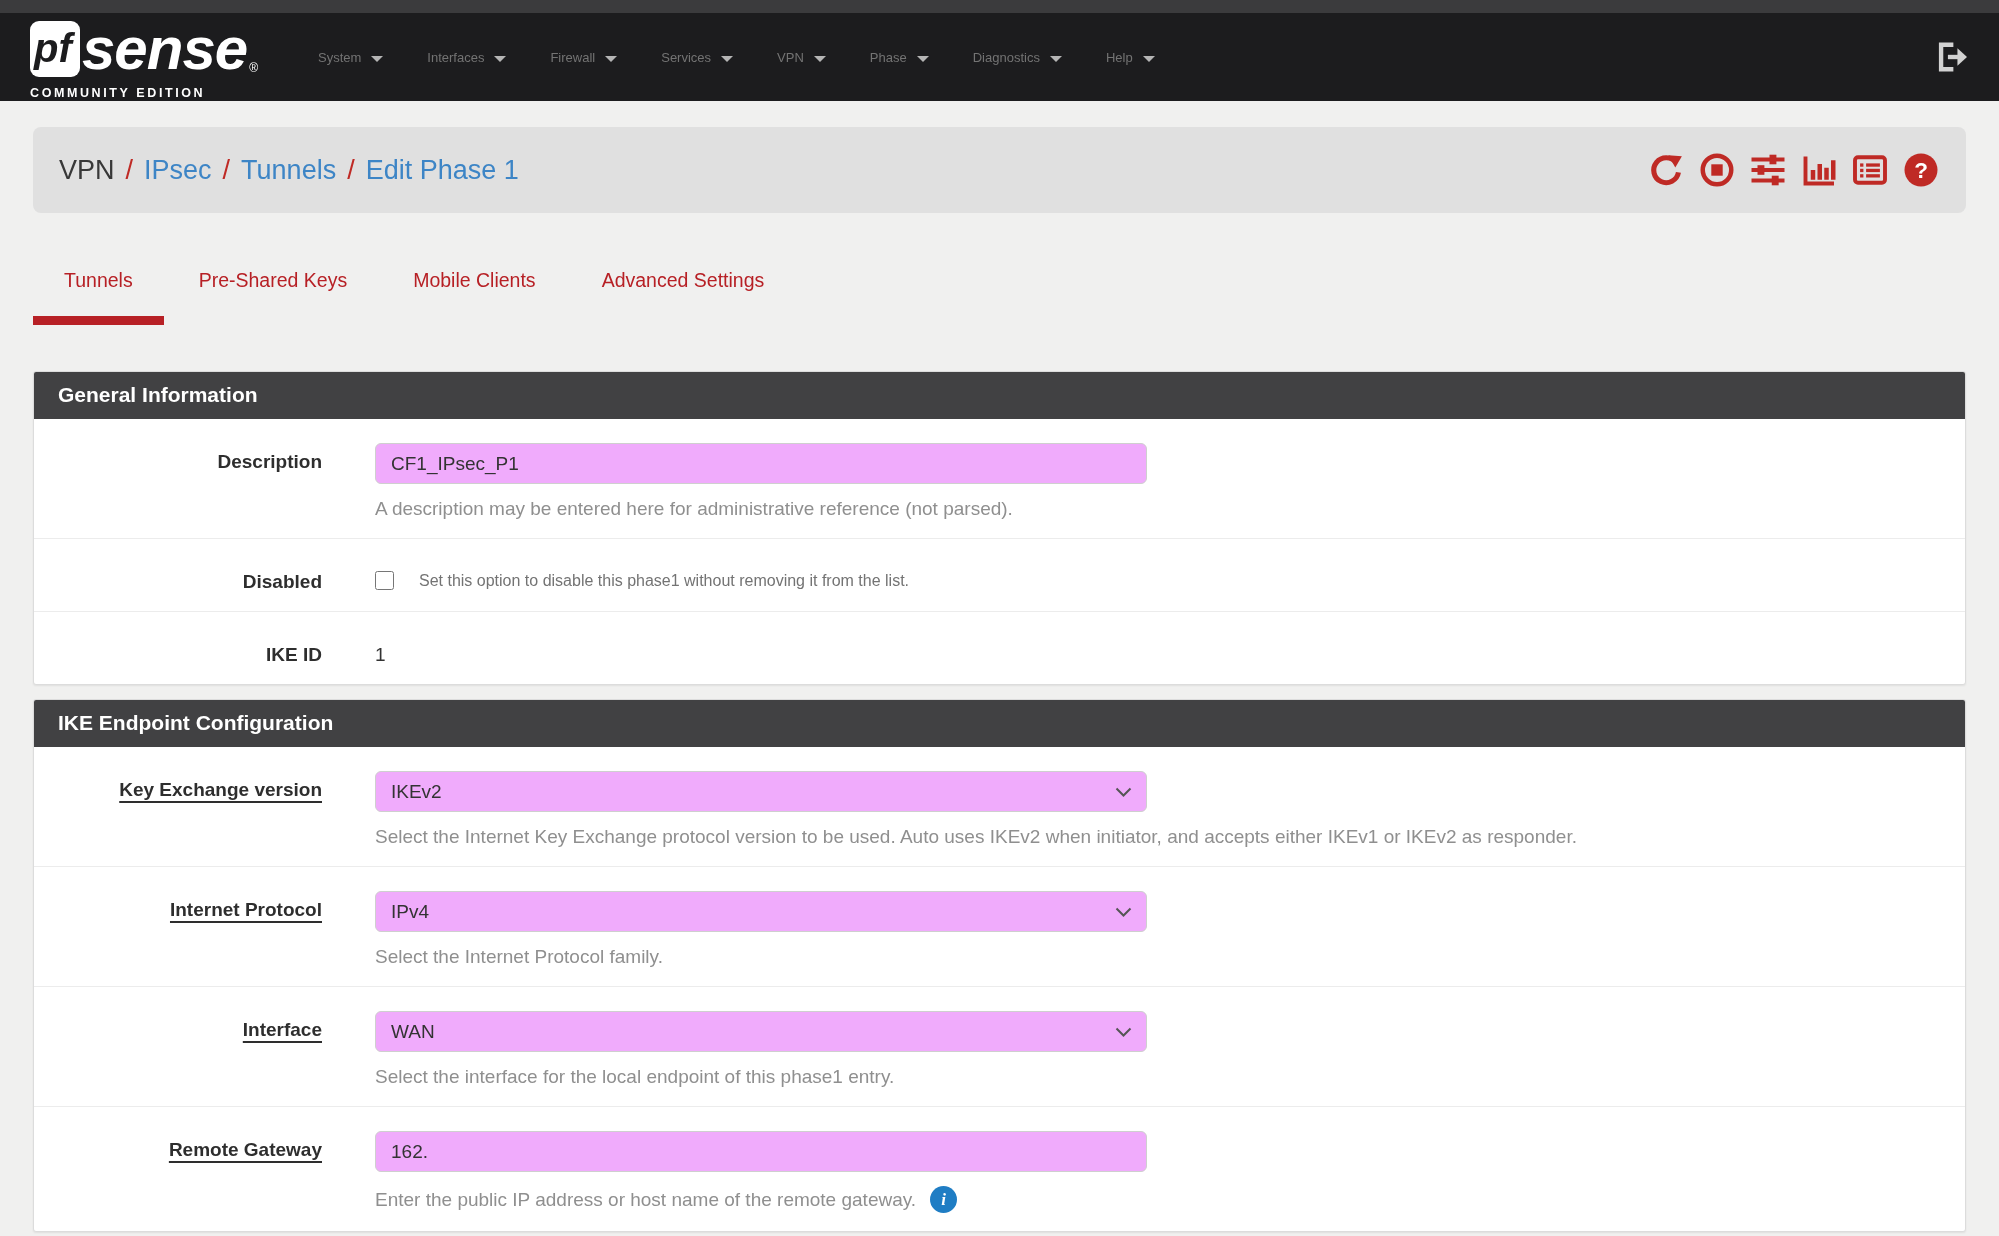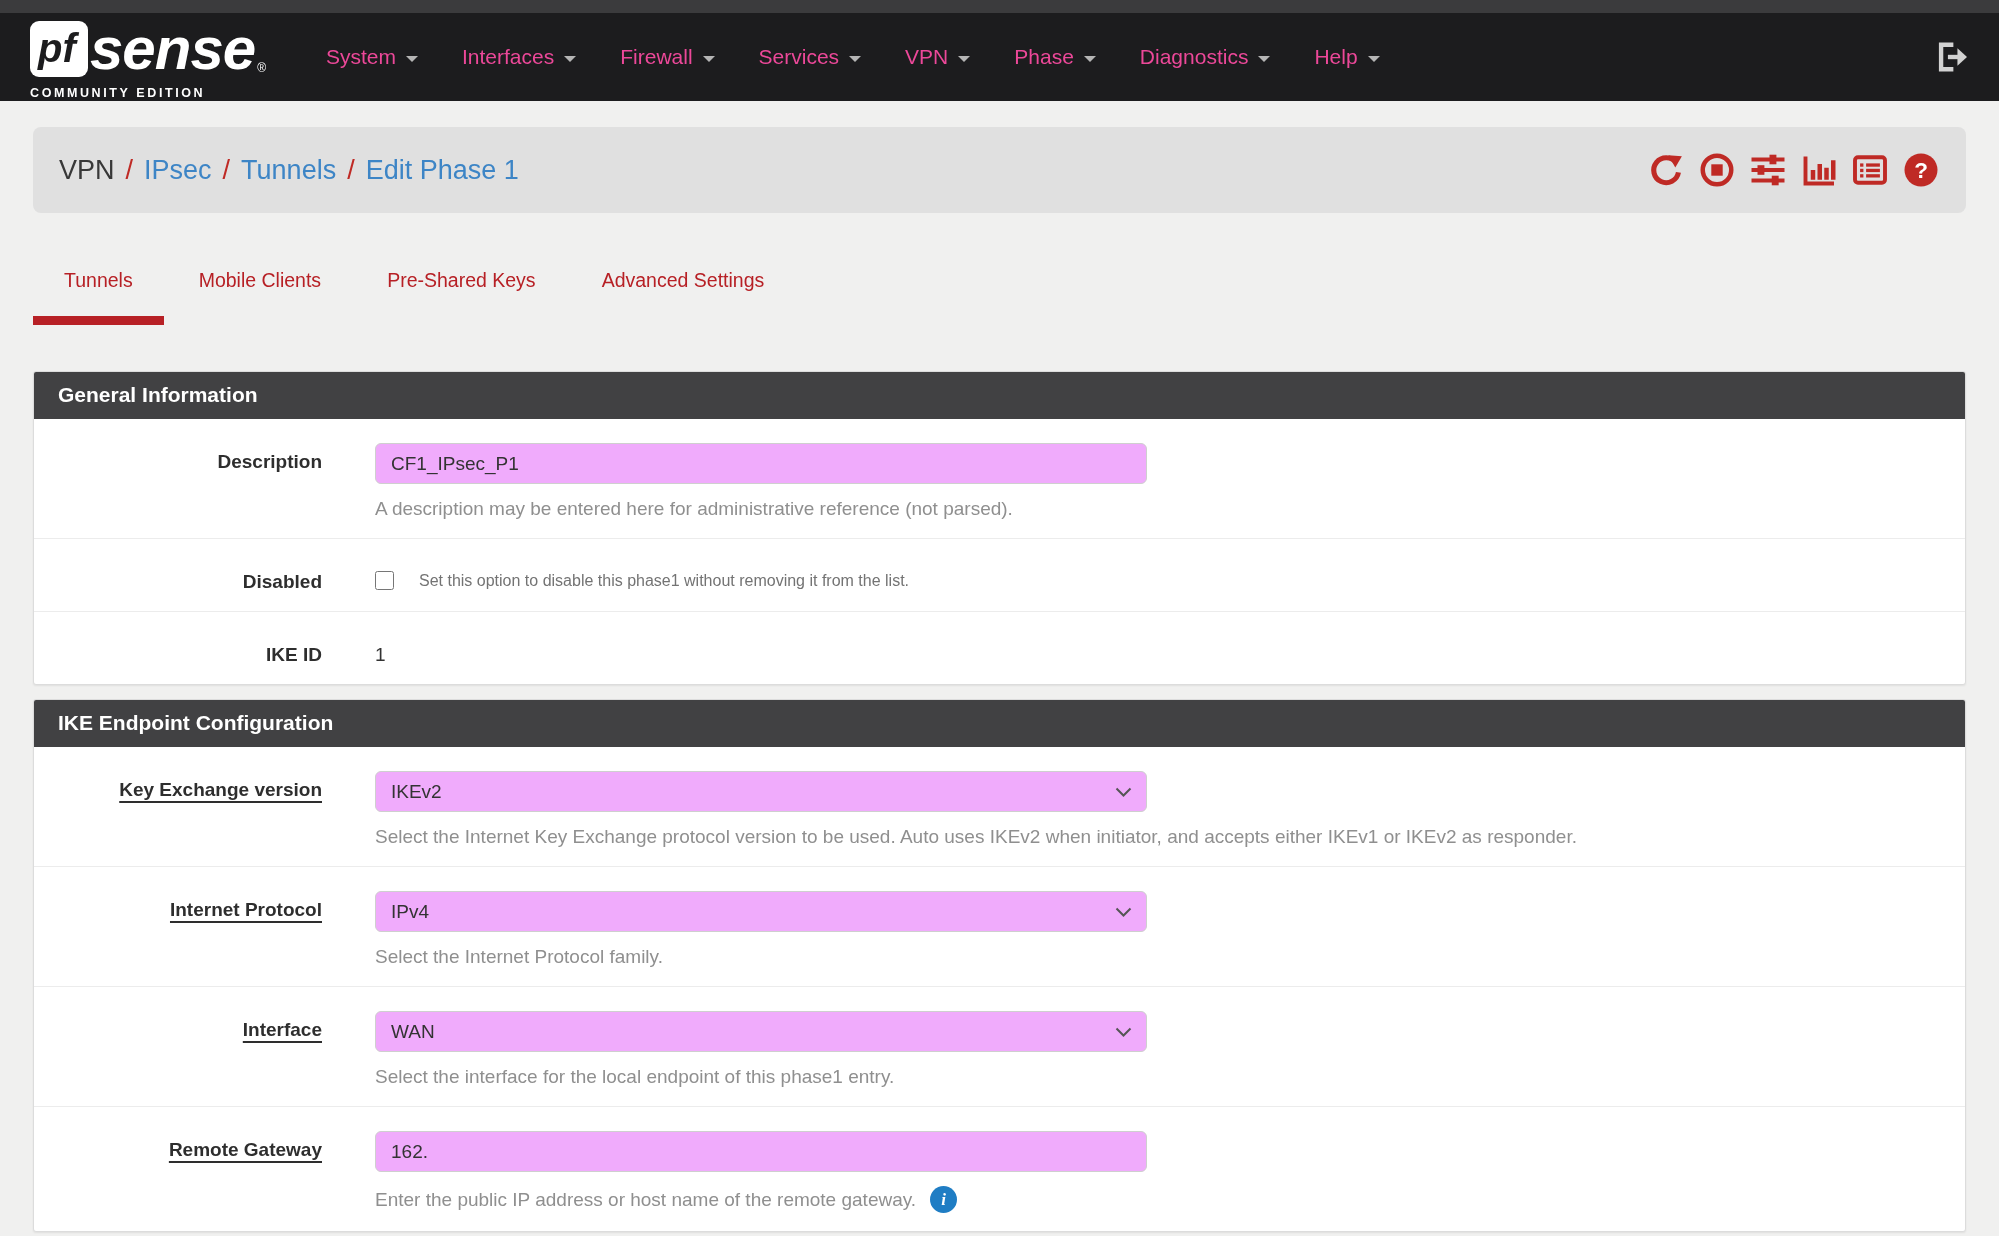--- a/index.html
+++ b/index.html
@@ -4,28 +4,28 @@
 <style>
   * { margin:0; padding:0; box-sizing:border-box; }
   html,body { width:1999px; height:1236px; overflow:hidden; background:#f0f0ef;
     font-family:"Liberation Sans","DejaVu Sans",sans-serif; }
 
   
   .topstrip { height:13px; background:#3b3b3d; }
   .navbar { height:88px; background:#1c1c1e; display:flex; align-items:center; padding:0 30px; }
   .brand { display:flex; flex-direction:column; justify-content:center; cursor:pointer; }
   .brand-row { display:flex; align-items:center; }
-  .pfbox { background:#fff; color:#1c1c1e; border-radius:9px; width:58px; height:56px;
+  .pfbox { background:#fff; color:#1c1c1e; border-radius:9px; width:50px; height:56px;
     display:flex; align-items:center; justify-content:center;
     font-style:italic; font-weight:bold; font-size:40px; padding-right:4px; }
   .sense { color:#fff; font-weight:bold; font-style:italic; font-size:60px; letter-spacing:-1px; margin-left:2px; }
   .reg { color:#fff; font-size:12px; align-self:flex-end; margin:0 0 8px 2px; }
   .edition { color:#fff; font-size:12.5px; letter-spacing:2.6px; font-weight:bold; margin-top:3px; white-space:nowrap; }
   .menu { display:flex; align-items:center; margin-left:38px; }
-  .menu-item { display:flex; align-items:center; color:#ec4899; font-size:21px;
+  .menu-item { display:flex; align-items:center; color:#737373; font-size:13px;
     padding:12px 22px; cursor:pointer; white-space:nowrap; }
   .caret { width:0; height:0; border-left:6px solid transparent; border-right:6px solid transparent;
     border-top:6px solid #b5b5b5; margin-left:10px; margin-top:3px; }
   .logout { margin-left:auto; cursor:pointer; display:flex; align-items:center; }
 
   
   .crumb-bar { margin:26px 33px 0; height:86px; background:#e0e0e0; border-radius:8px;
     display:flex; align-items:center; padding:0 26px; }
   .breadcrumb { display:flex; align-items:baseline; font-size:27px; }
   .crumb-current { color:#383838; }
@@ -186,22 +186,22 @@
         <svg width="36" height="36" viewBox="0 0 24 24">
           <circle cx="12" cy="12" r="11" fill="#bf2a25"></circle>
           <text x="12" y="17.2" text-anchor="middle" font-size="15" font-weight="bold" fill="#ffffff" font-family="Liberation Sans, DejaVu Sans, sans-serif">?</text>
         </svg>
       </div>
     </div>
   </div>
 
   <div class="tabs">
     <div class="tab active">Tunnels</div>
+    <div class="tab">Pre-Shared Keys</div>
     <div class="tab">Mobile Clients</div>
-    <div class="tab">Pre-Shared Keys</div>
     <div class="tab">Advanced Settings</div>
   </div>
 
   <section class="panel first">
     <div class="panel-heading">General Information</div>
 
     <div class="frow">
       <div class="flabel">Description</div>
       <div class="fcontent">
         <input class="text-input" type="text" value="CF1_IPsec_P1" style="">

